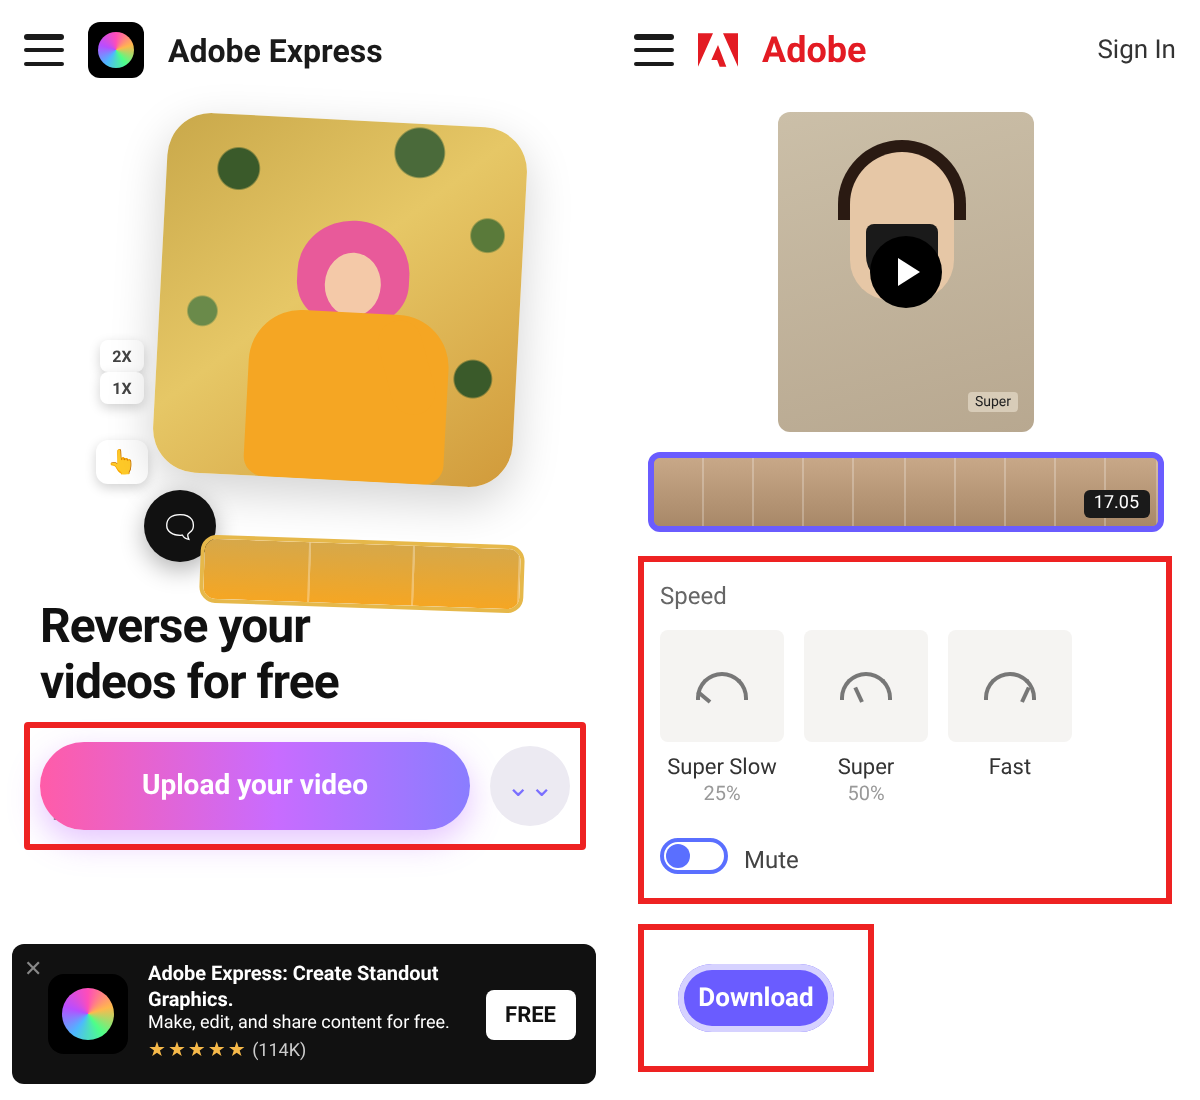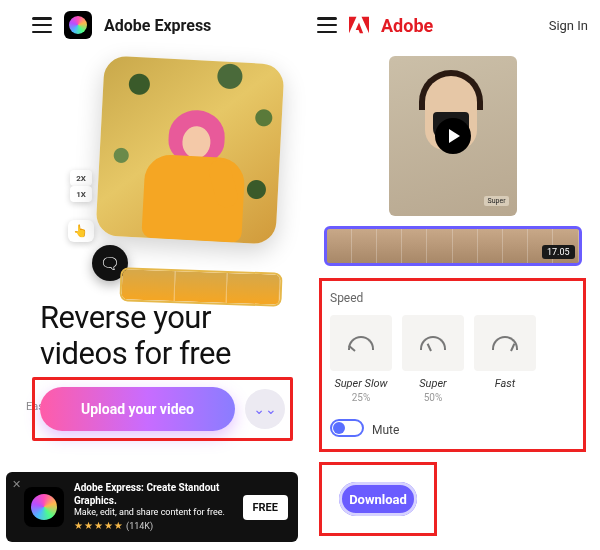--- a/index.html
+++ b/index.html
@@ -1,19 +1,19 @@
 <!DOCTYPE html>
 <html><head>
 <meta charset="utf-8">
 <style>
   * { box-sizing:border-box; margin:0; padding:0; font-family:-apple-system,BlinkMacSystemFont,"Segoe UI",Roboto,sans-serif; }
   body { width:600px; height:550px; background:#fff; overflow:hidden; position:relative; }
   .container { display:flex; width:600px; height:550px; }
   .pane { position:relative; }
-  .pane.left { width:305px;padding-left:20px; }
+  .pane.left { width:305px; }
   .pane.right { width:295px; padding:0 12px; }
   .hdr { display:flex; align-items:center; height:50px; padding:0 12px; gap:12px; }
   .hamburger { width:20px; height:16px; display:flex; flex-direction:column; justify-content:space-between; cursor:pointer; }
   .hamburger span { height:2.5px; background:#1a1a1a; border-radius:2px; }
   .logo-badge { width:28px; height:28px; border-radius:6px; background:#000; display:flex; align-items:center; justify-content:center; }
   .logo-swirl { width:18px; height:18px; border-radius:50%; background:conic-gradient(#ff4db8,#ffb84d,#4dff88,#4db8ff,#b84dff,#ff4db8); }
   .brand { font-weight:700; font-size:16px; color:#1a1a1a; }
   .adobe-a { width:20px; height:18px; }
   .adobe-txt { font-weight:700; font-size:18px; color:#e31b23; }
   .spacer { flex:1; }
@@ -30,21 +30,21 @@
      radial-gradient(circle at 12% 55%,#6a8a4a 0 7px,transparent 8px),
      radial-gradient(circle at 88% 70%,#3a5a2a 0 9px,transparent 10px); }
   .person { position:absolute; left:42px; bottom:0; width:110px; height:130px; }
   .hair { position:absolute; top:0; left:26px; width:56px; height:52px; background:#e85a9a; border-radius:50% 50% 40% 40%; }
   .face { position:absolute; top:16px; left:40px; width:28px; height:32px; background:#f4c9a8; border-radius:50%; }
   .body { position:absolute; top:46px; left:4px; width:100px; height:84px; background:#f5a623; border-radius:26px 26px 10px 10px; }
   .arm { position:absolute; top:48px; left:72px; width:22px; height:48px; background:#f5a623; border-radius:12px; transform:rotate(-18deg); }
   .bubble-btn { position:absolute; left:72px; top:195px; width:36px; height:36px; border-radius:50%; background:#111; display:flex; align-items:center; justify-content:center; color:#fff; font-size:16px; box-shadow:0 4px 12px rgba(0,0,0,.3); }
   .strip { position:absolute; left:100px; top:220px; width:162px; height:34px; border:2px solid #e6b84a; border-radius:8px; display:flex; overflow:hidden; transform:rotate(2deg); }
   .strip div { flex:1; background:linear-gradient(#d6a84a,#f5a623); border-right:1px solid rgba(255,255,255,.3); }
-  .headline { padding:20px 20px 0 20px; font-weight:400; font-size:31px; line-height:1.15; color:#111; letter-spacing:-.5px; }
+  .headline { padding:20px 20px 0 20px; font-weight:700; font-size:24px; line-height:1.15; color:#111; letter-spacing:-.5px; }
   .upload-row { position:relative; margin:6px 12px 0 12px; padding:10px 8px; display:flex; align-items:center; gap:10px; }
   .upload-row::before { content:""; position:absolute; inset:0; border:3px solid #e22; border-radius:2px; pointer-events:none; }
   .upload-btn { flex:1; height:44px; border:none; border-radius:22px; background:linear-gradient(90deg,#ff5ca8 0%,#c86cff 55%,#8a7dff 100%); color:#fff; font-weight:700; font-size:14px; cursor:pointer; box-shadow:0 6px 16px rgba(180,90,255,.35); }
   .chev-btn { width:40px; height:40px; border-radius:50%; background:#eceaf2; display:flex; align-items:center; justify-content:center; color:#7a6fff; font-size:14px; cursor:pointer; }
   .subtext { position:absolute; left:26px; top:400px; font-size:11px; color:#8a8a8a; z-index:-1; white-space:nowrap; overflow:hidden; width:260px; }
   
   .promo { position:absolute; left:6px; bottom:8px; width:292px; height:70px; background:#111; border-radius:6px; display:flex; align-items:center; padding:8px 10px; gap:10px; color:#fff; }
   .promo-x { position:absolute; left:6px; top:6px; font-size:11px; color:#888; cursor:pointer; }
   .promo-logo { width:40px; height:40px; border-radius:8px; background:#000; display:flex; align-items:center; justify-content:center; margin-left:8px; }
   .promo-logo .logo-swirl { width:26px; height:26px; }
@@ -63,21 +63,21 @@
   .tiktok { position:absolute; bottom:10px; right:8px; font-size:7px; color:#222; background:#d8ccb8; padding:1px 3px; border-radius:2px;}
   .timeline { width:258px; height:40px; margin:0 auto; border:3px solid #6a5cff; border-radius:6px; position:relative; display:flex; overflow:hidden; background:#b89878; }
   .timeline .f { flex:1; border-right:1px solid rgba(255,255,255,.25); background:linear-gradient(#c8a888,#a88868); }
   .dur { position:absolute; right:4px; bottom:4px; background:#1a1a1a; color:#fff; font-size:9px; padding:2px 5px; border-radius:3px; }
   .speed-box { margin:12px 2px 0 2px; padding:10px 8px 12px 8px; border:3px solid #e22; position:relative; }
   .speed-lbl { font-size:12px; color:#666; margin-bottom:10px; }
   .speedopts { display:flex; gap:10px; overflow:hidden; }
   .sopt { flex:0 0 62px; text-align:center; cursor:pointer; }
   .sopt .box { width:62px; height:56px; background:#f5f4f2; border-radius:4px; display:flex; align-items:center; justify-content:center; color:#777; }
   .sopt.sel .box { background:#fff; border:2px solid #333; color:#222; }
-  .sopt .nm { font-size:11px; color:#333; margin-top:6px;font-style:italic; }
+  .sopt .nm { font-size:11px; color:#333; margin-top:6px; }
   .sopt .pct { font-size:10px; color:#999; margin-top:2px; }
   .dial { width:26px; height:14px; border:2px solid currentColor; border-bottom:none; border-radius:26px 26px 0 0; position:relative; }
   .dial::after { content:""; position:absolute; bottom:-1px; width:2px; height:8px; background:currentColor; transform-origin:bottom; }
   .d0::after { left:4px; transform:rotate(-50deg); }
   .d1::after { left:8px; transform:rotate(-25deg); }
   .d2::after { left:12px; transform:rotate(0); }
   .d3::after { left:16px; transform:rotate(25deg); }
   .mute-row { display:flex; align-items:flex-end; gap:8px; margin-top:16px; }
   .toggle { width:34px; height:18px; border-radius:10px; border:2px solid #5a6fff; background:#fff; position:relative; cursor:pointer; }
   .toggle::after { content:""; position:absolute; left:1px; top:1px; width:12px; height:12px; border-radius:50%; background:#5a6fff; }

